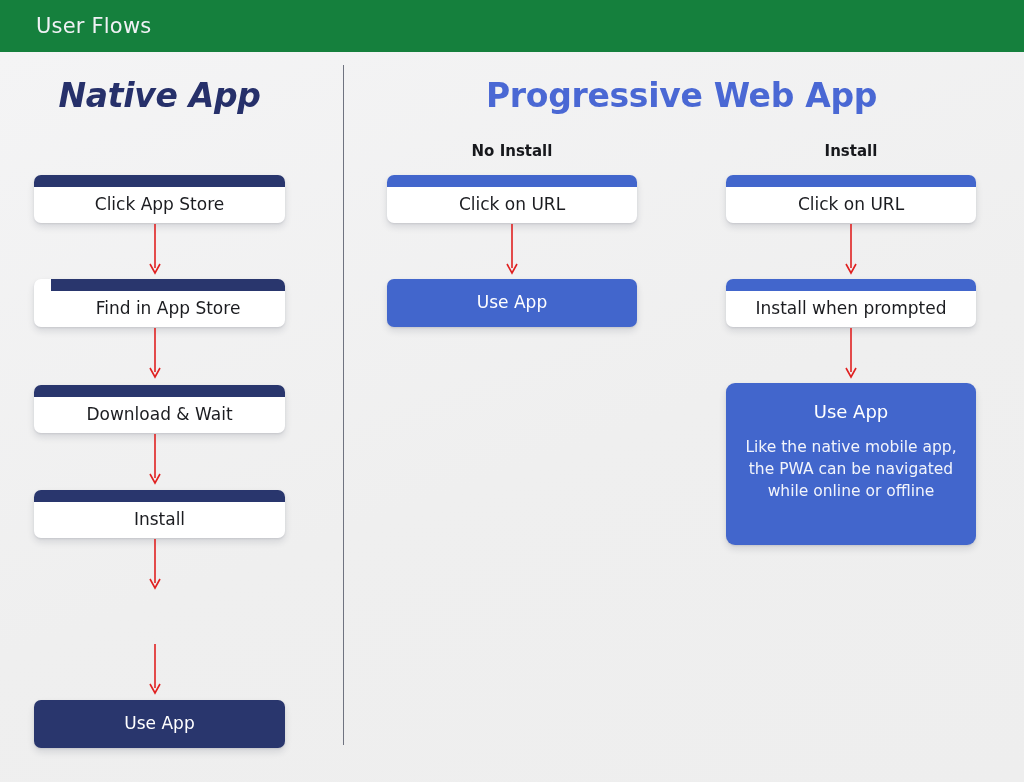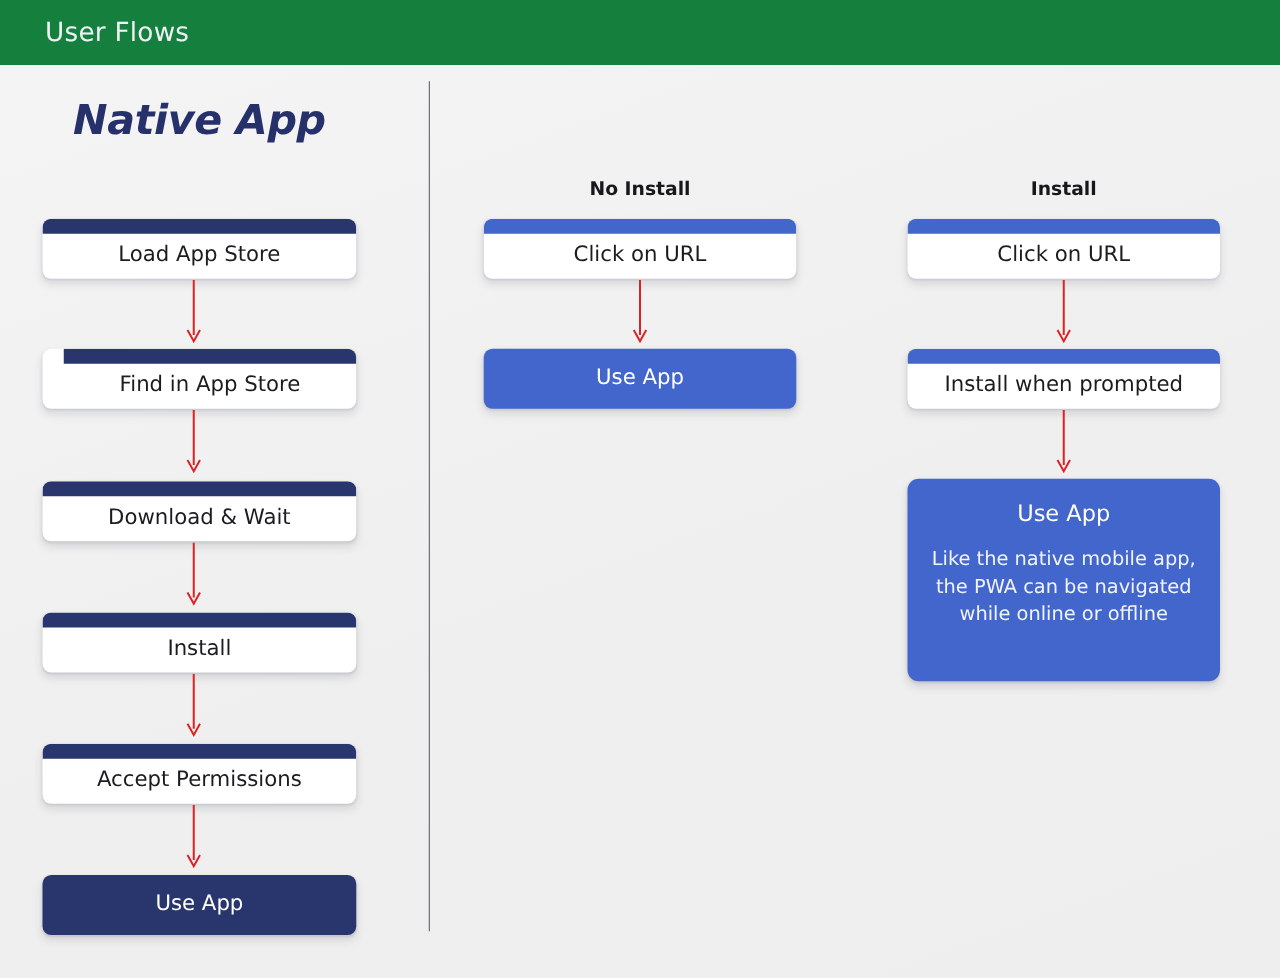--- a/index.html
+++ b/index.html
@@ -157,28 +157,29 @@
 
 <div id="app-header">
   <div class="title">User Flows</div>
 </div>
 
 <div id="canvas">
 
   <div id="column-divider"></div>
 
   <div class="col-title" id="native-title">Native App</div>
+  <div class="col-title" id="pwa-title">Progressive Web App</div>
 
   <div class="sub-title" id="no-install-title">No Install</div>
   <div class="sub-title" id="install-title">Install</div>
 
   <div class="node navy" style="left:34px; top:123px; width:251px; height:48px;">
     <div class="cap"></div>
     <div class="body" style="height:36px;">
-      <span class="label">Load App Store</span>
+      <span class="label">Click App Store</span>
     </div>
   </div>
 
   <div class="arrow" style="left:147px; top:172px;">
     <svg width="16" height="52" viewBox="0 0 16 52">
       <line x1="8" y1="0" x2="8" y2="44" stroke="#e02121" stroke-width="1.6"></line>
       <polyline points="3,40 8,49 13,40" fill="none" stroke="#e02121" stroke-width="1.6"></polyline>
     </svg>
   </div>
 
@@ -217,26 +218,20 @@
     </div>
   </div>
 
   <div class="arrow" style="left:147px; top:487px;">
     <svg width="16" height="52" viewBox="0 0 16 52">
       <line x1="8" y1="0" x2="8" y2="44" stroke="#e02121" stroke-width="1.6"></line>
       <polyline points="3,40 8,49 13,40" fill="none" stroke="#e02121" stroke-width="1.6"></polyline>
     </svg>
   </div>
 
-  <div class="node navy" style="left:34px; top:543px; width:251px; height:48px;">
-    <div class="cap"></div>
-    <div class="body" style="height:36px;">
-      <span class="label">Accept Permissions</span>
-    </div>
-  </div>
 
   <div class="arrow" style="left:147px; top:592px;">
     <svg width="16" height="52" viewBox="0 0 16 52">
       <line x1="8" y1="0" x2="8" y2="44" stroke="#e02121" stroke-width="1.6"></line>
       <polyline points="3,40 8,49 13,40" fill="none" stroke="#e02121" stroke-width="1.6"></polyline>
     </svg>
   </div>
 
   <div class="node solid-navy" style="left:34px; top:648px; width:251px; height:48px;">
     <div class="body" style="height:48px;">

